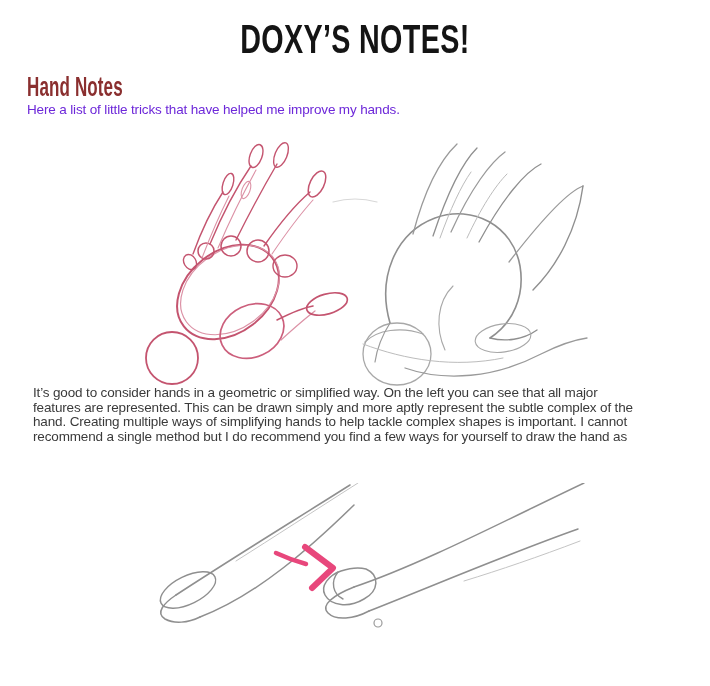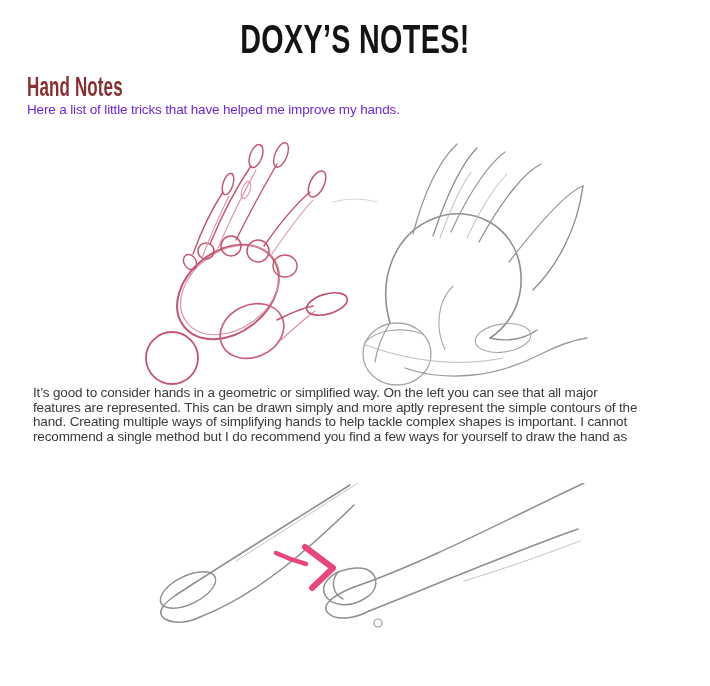--- a/index.html
+++ b/index.html
@@ -103,21 +103,21 @@
       <path d="M300,230 C340,244 390,240 436,216 C452,208 468,202 482,200" stroke="#9a9a9a" stroke-width="1.3"></path>
       <path d="M258,206 C300,222 350,230 398,220" stroke="#bcbcbc" stroke-width="1"></path>
       <path d="M385,200 C400,204 418,202 432,192" stroke="#8f8f8f" stroke-width="1.3"></path>
       <ellipse cx="398" cy="200" rx="28" ry="14" transform="rotate(-8 398 200)" stroke="#a8a8a8" stroke-width="1.1"></ellipse>
       <path d="M340,212 C330,190 332,164 348,148" stroke="#a8a8a8" stroke-width="1.1"></path>
     </g>
   </svg>
 
   <div id="para-1" class="para">
     <div class="pline">It’s good to consider hands in a geometric or simplified way. On the left you can see that all major</div>
-    <div class="pline">features are represented. This can be drawn simply and more aptly represent the simple contours of the</div>
+    <div class="pline">features are represented. This can be drawn simply and more aptly represent the subtle complex of the</div>
     <div class="pline">hand. Creating multiple ways of simplifying hands to help tackle complex shapes is important. I cannot</div>
     <div class="pline">recommend a single method but I do recommend you find a few ways for yourself to draw the hand as</div>
   </div>
 
   <svg id="figure-2" class="fig" width="460" height="145" viewBox="0 0 460 145">
     <g fill="none" stroke-linecap="round">
       <path d="M222,2 C165,38 100,78 48,112" stroke="#8f8f8f" stroke-width="1.5"></path>
       <path d="M230,0 C186,28 146,54 108,78" stroke="#c4c4c4" stroke-width="1"></path>
       <path d="M48,112 C36,120 27,130 37,136 C46,141 60,140 72,134" stroke="#8f8f8f" stroke-width="1.5"></path>
       <path d="M72,134 C130,112 185,62 226,22" stroke="#8f8f8f" stroke-width="1.5"></path>

